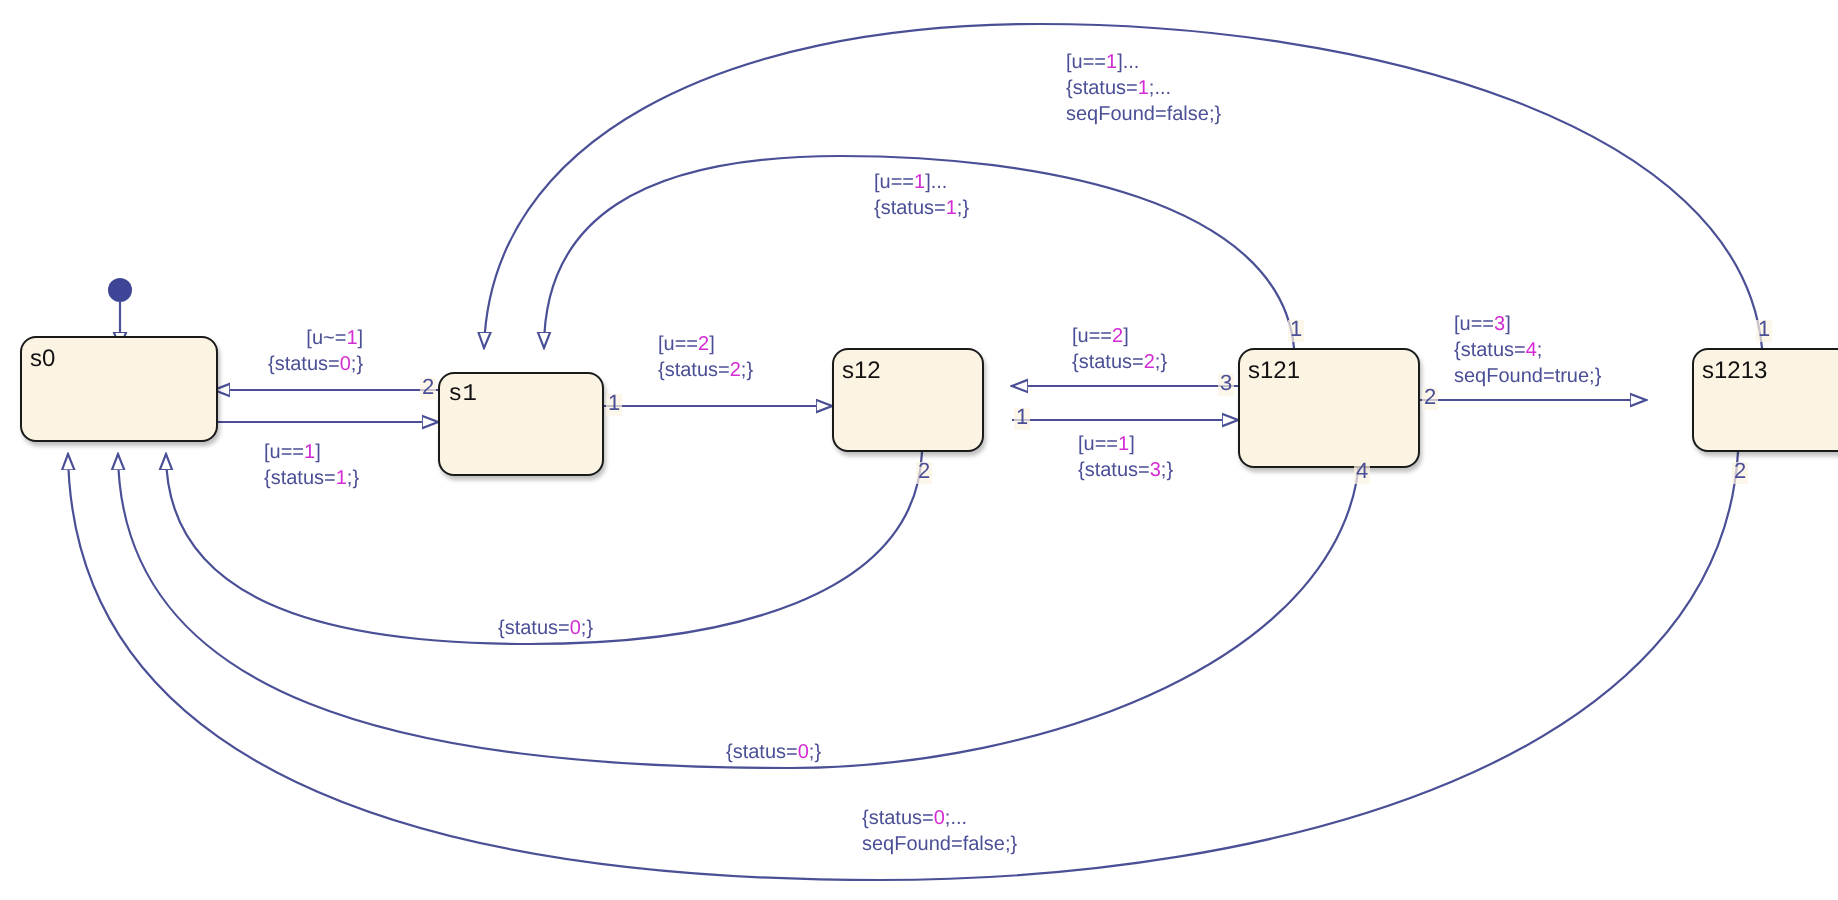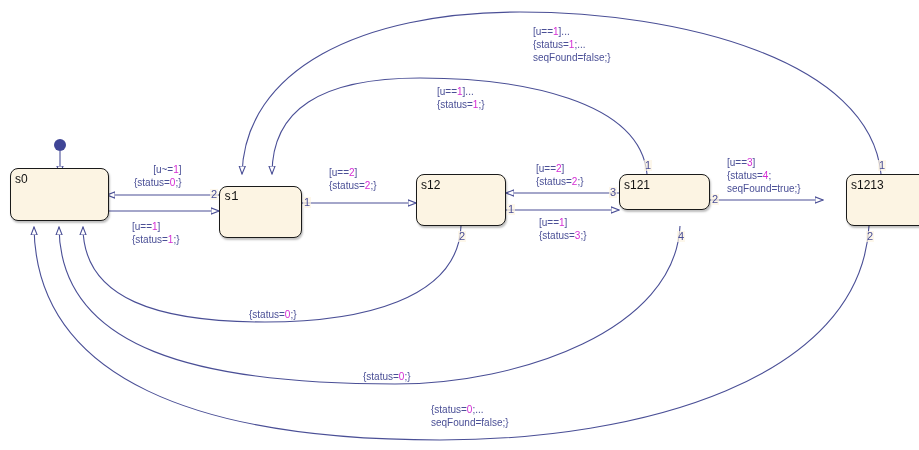--- a/index.html
+++ b/index.html
@@ -53,24 +53,24 @@
       <path d="M869,226 C860,380 640,440 440,440 C200,440 36,380 34,227" marker-end="url(#arr)"></path>
     </g>
   </svg>
 
   <div class="state" style="left:10px;top:168px;width:99px;height:53px;">
     <span class="name">s0</span>
   </div>
   <div class="state" style="left:219px;top:186px;width:83px;height:52px;font-family:Liberation Mono, monospace;">
     <span class="name">s1</span>
   </div>
-  <div class="state" style="left:416px;top:174px;width:90px;height:52px;">
+  <div class="state" style="left:416px;top:174px;width:76px;height:52px;">
     <span class="name">s12</span>
   </div>
-  <div class="state" style="left:619px;top:174px;width:91px;height:36px;">
+  <div class="state" style="left:619px;top:174px;width:91px;height:60px;">
     <span class="name">s121</span>
   </div>
   <div class="state" style="left:846px;top:174px;width:85px;height:52px;">
     <span class="name">s1213</span>
   </div>
 
   <span class="port" style="left:210px;top:189px;">2</span>
   <span class="port" style="left:303px;top:197px;">1</span>
   <span class="port" style="left:609px;top:187px;">3</span>
   <span class="port" style="left:507px;top:204px;">1</span>

